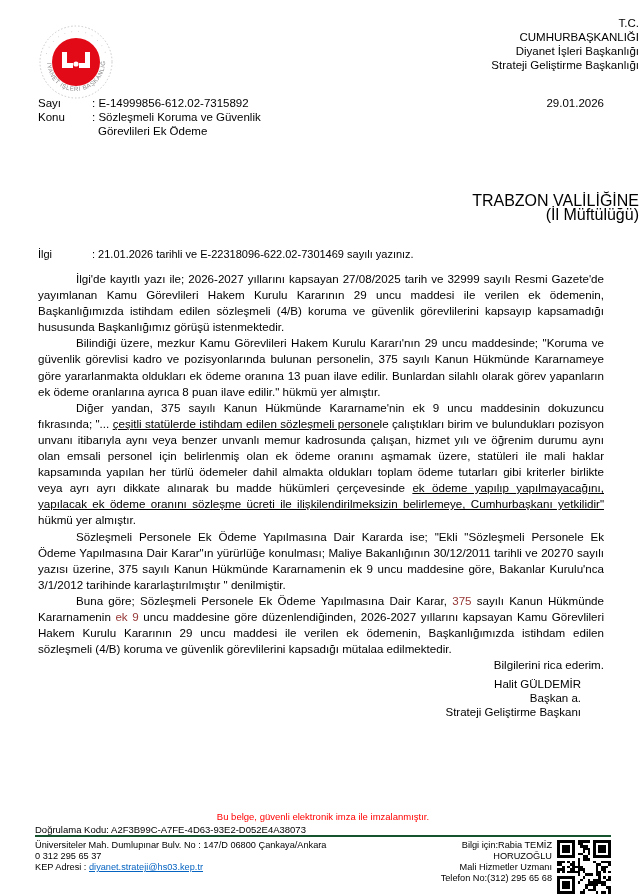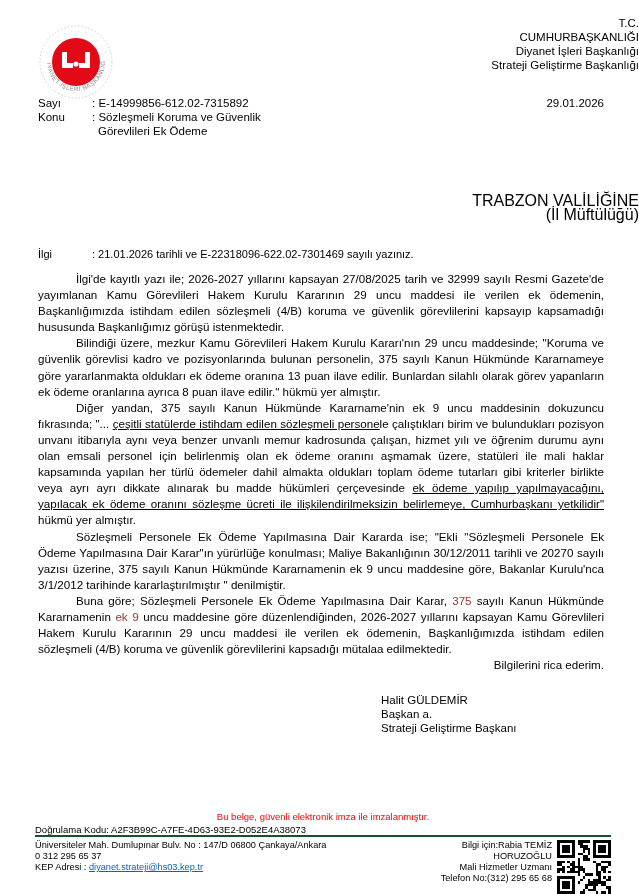--- a/index.html
+++ b/index.html
@@ -22,21 +22,21 @@
   .recipient { text-align:right; margin-top:56px; font-size:16px; line-height:14px; }
   
   .ilgi { display:flex; margin:26px 35px 0 38px; font-size:11px; }
   
   .bodytext { margin:11px 35px 0 38px; font-size:11.6px; line-height:16.1px; }
   .para { margin:0; text-indent:38px; text-align:justify; }
   .para:last-child { text-align:right; }
   span.u { text-decoration:underline; }
   span.red { color:#953735; }
   
-  .signature { margin:20px 58px 0 auto; width:200px; text-align:left;
+  .signature { margin:4px 58px 0 auto; width:200px; text-align:right;
                font-size:11.5px; line-height:14px; }
   
   .footer { position:absolute; left:35px; right:28px; top:812px; }
   .f-notice { text-align:center; color:#ff0000; font-size:9.5px; line-height:10px; }
   .f-verify { display:flex; justify-content:space-between; font-size:9.5px;
               margin-top:2px; padding-bottom:0; border-bottom:2px solid #14532d; }
   .f-cols { display:flex; margin-top:3px; font-size:9.2px; line-height:11px; }
   .f-right { margin-left:auto; text-align:right; }
   .qr { width:54px; height:54px; margin-left:5px; flex:0 0 54px; }
   a.link { color:#0563c1; text-decoration:underline; cursor:pointer; }

